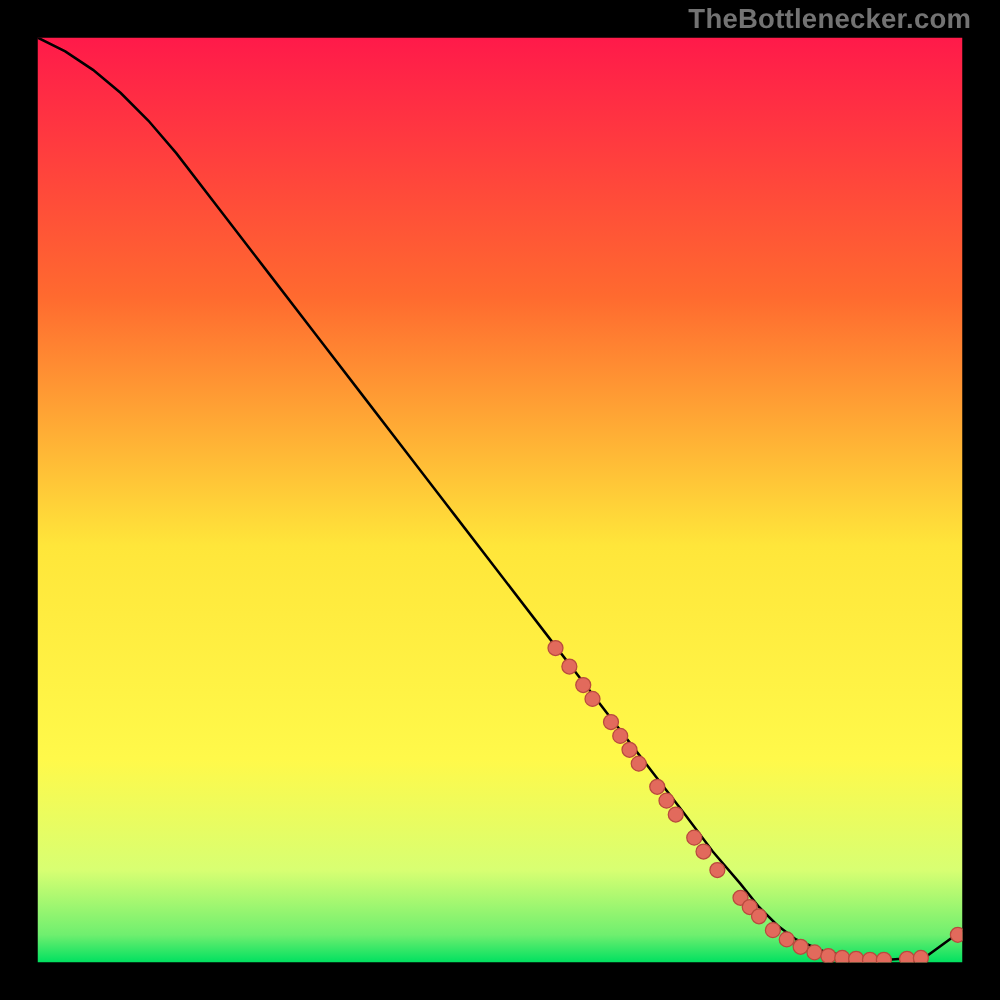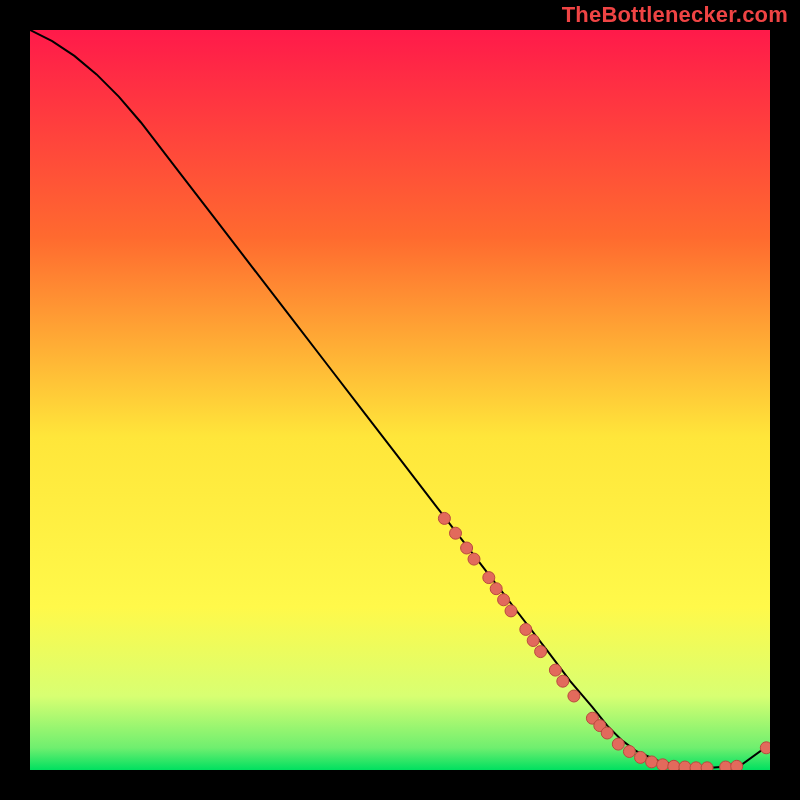--- a/index.html
+++ b/index.html
@@ -13,24 +13,24 @@
   }
   .frame {
     position: relative;
     width: 800px;
     height: 800px;
     background: #000;
   }
   .watermark {
     position: absolute;
     top: 2px;
-    right: 12px;
+    right: 23px;
     font-size: 22px;
     font-weight: 600;
-    color: #ef4444;
+    color: #737373;
     letter-spacing: 0.2px;
     user-select: none;
   }
   .plot {
     position: absolute;
     left: 30px;
     top: 30px;
     width: 740px;
     height: 740px;
   }

